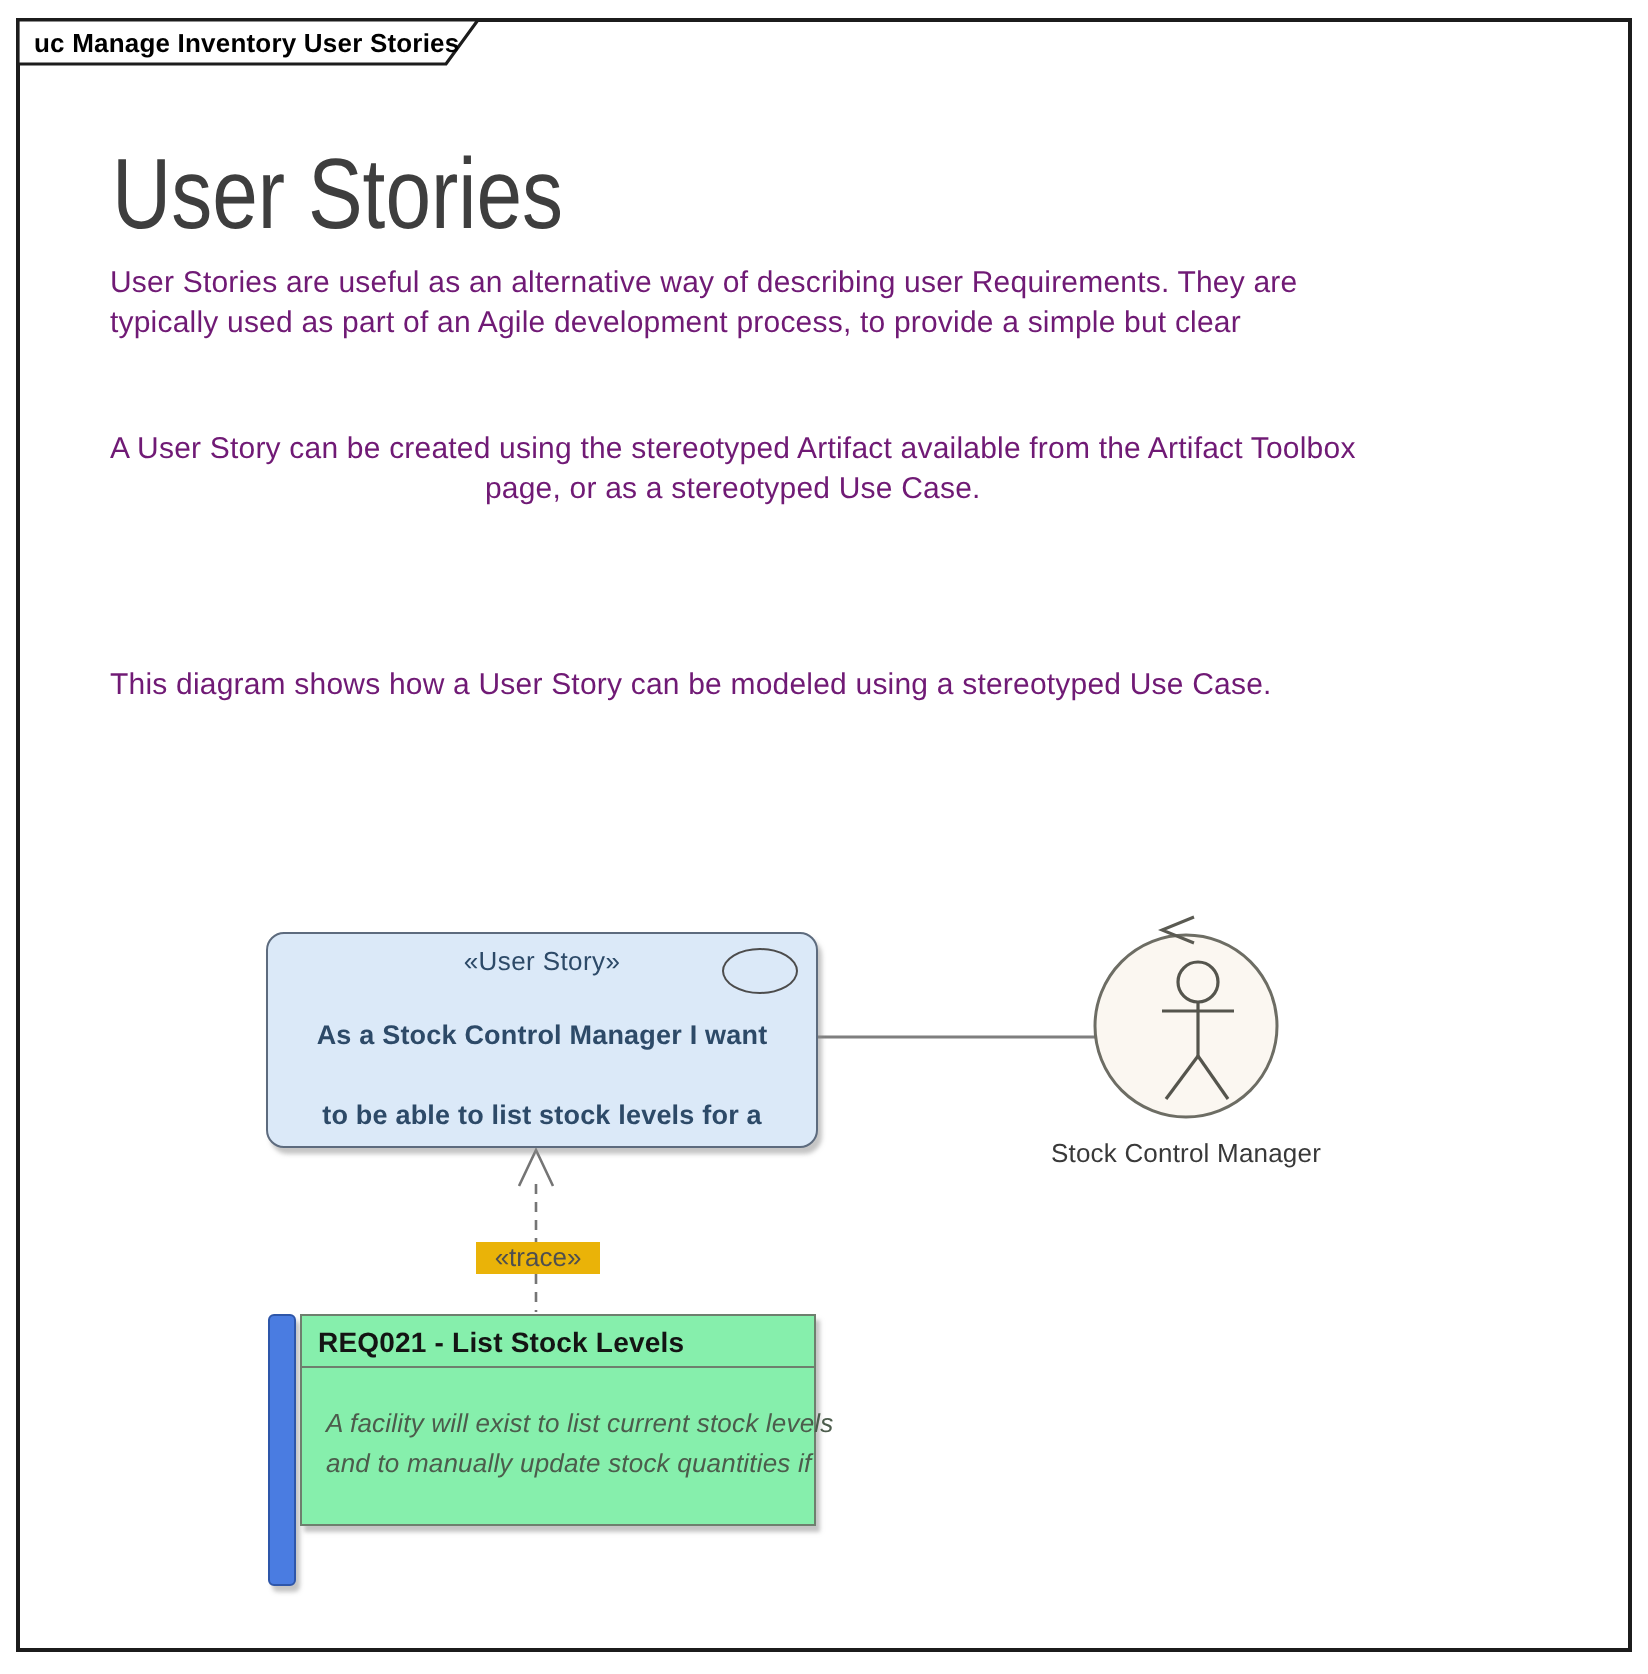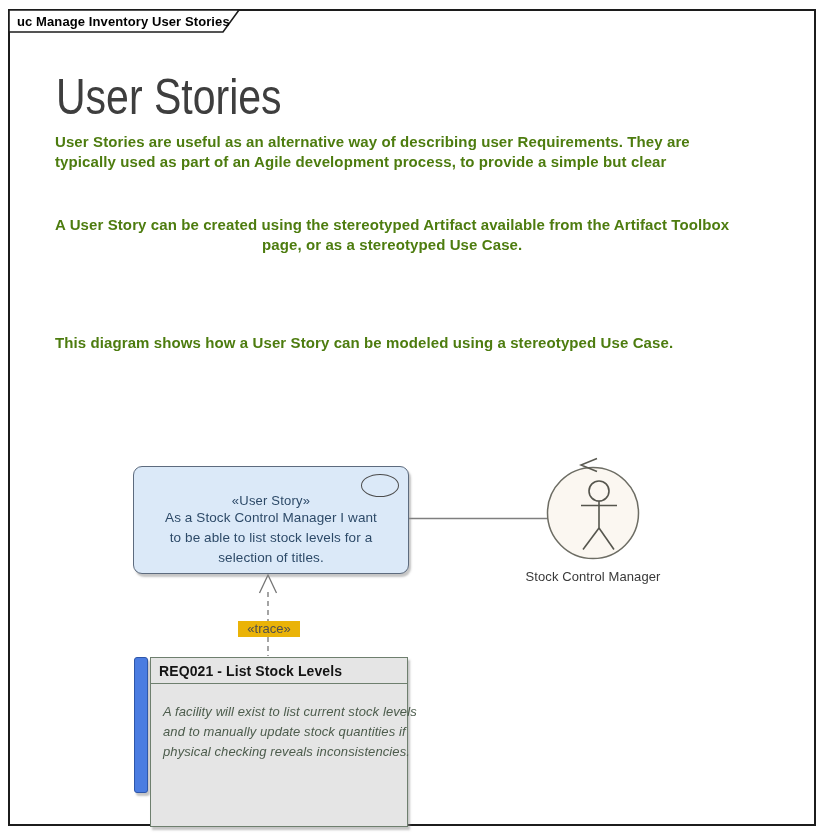--- a/index.html
+++ b/index.html
@@ -7,41 +7,41 @@
   body { font-family:"Liberation Sans", sans-serif; }
   #stage { position:relative; width:824px; height:837px; background:#fff; overflow:hidden; }
 
   
   .frame { position:absolute; left:8px; top:9px; width:808px; height:817px; border:2px solid #1c1c1c; background:#fff; }
   .tab-svg { position:absolute; left:9px; top:10px; }
   .tab-label { position:absolute; left:17px; top:14px; font-size:13px; font-weight:bold; color:#000; letter-spacing:0.1px; white-space:nowrap; }
 
   
   .title { position:absolute; left:56px; top:68px; font-size:50px; font-weight:400; color:#3e3e3e; transform:scaleX(0.82); transform-origin:left top; white-space:nowrap; }
-  .para { position:absolute; left:55px; font-size:15px; line-height:20px; color:#4d7c0f; letter-spacing:0.1px;font-weight:bold; }
+  .para { position:absolute; left:55px; font-size:15px; line-height:20px; color:#701a75; letter-spacing:0.1px; }
   .para-1 { top:132px; }
   .para-2 { top:215px;text-align:center; }
   .para-3 { top:333px; }
   .para div { white-space:nowrap; }
 
   
   .overlay { position:absolute; left:0; top:0; width:824px; height:837px; }
 
   
   .usecase { position:absolute; left:133px; top:466px; width:276px; height:108px; background:#dbe9f8;
              border:1.4px solid #5d6b7e; border-radius:9px; box-shadow:2px 3px 2px rgba(140,140,140,0.5);
-             padding-top:26px; text-align:center; color:#2d4a68; }
+             padding-top:6px; text-align:center; color:#2d4a68; }
   .usecase .stereo { font-size:13px; letter-spacing:0.2px; }
-  .usecase .uc-line { font-size:13.5px; font-weight:normal; line-height:20px; letter-spacing:0.1px; }
+  .usecase .uc-line { font-size:13.5px; font-weight:bold; line-height:20px; letter-spacing:0.1px;margin-top:20px; }
   .uc-ellipse { position:absolute; right:9px; top:7px; width:38px; height:23px; border:1.4px solid #4c4c4c; border-radius:50%; background:transparent; }
 
   
   .req-bar { position:absolute; left:134px; top:657px; width:14px; height:136px; background:#4a7ce1;
              border:1px solid #2e56a9; border-radius:3px; box-shadow:2px 3px 2px rgba(140,140,140,0.5); }
-  .req-box { position:absolute; left:150px; top:657px; width:258px; height:170px; background:#e5e5e5;
+  .req-box { position:absolute; left:150px; top:657px; width:258px; height:106px; background:#86efac;
              border:1.3px solid #6e7f6e; box-shadow:2px 3px 2px rgba(140,140,140,0.5); }
   .req-head { padding:5px 8px 4px 8px; font-size:14px; font-weight:bold; color:#141414; border-bottom:1.3px solid #6e7f6e; letter-spacing:0.1px; white-space:nowrap; }
   .req-body { padding:18px 10px 0 12px; font-size:13px; line-height:20px; color:#4c5c4c; letter-spacing:0.1px;font-style:italic; }
   .req-body div { white-space:nowrap; }
 
   
   .trace-label { position:absolute; left:238px; top:621px; width:62px; text-align:center; font-size:13px; color:#4f4f4f; background:#eab308; line-height:16px; }
   .actor-label { position:absolute; left:513px; top:569px; width:160px; text-align:center; font-size:13px; color:#393939; letter-spacing:0.1px; }
 </style>
 </head>
@@ -91,31 +91,29 @@
         <line x1="599" y1="528" x2="583" y2="549.5"></line>
         <line x1="599" y1="528" x2="614" y2="549.5"></line>
       </g>
     </g>
   </svg>
 
   <div class="usecase">
     <div class="stereo">«User Story»</div>
     <div class="uc-line">As a Stock Control Manager I want</div>
     <div class="uc-line">to be able to list stock levels for a</div>
-    <div class="uc-line">selection of titles.</div>
     <div class="uc-ellipse"></div>
   </div>
 
   <div class="trace-label">«trace»</div>
 
   <div class="actor-label">Stock Control Manager</div>
 
   <div class="req-bar"></div>
   <div class="req-box">
     <div class="req-head">REQ021 - List Stock Levels</div>
     <div class="req-body">
       <div>A facility will exist to list current stock levels</div>
       <div>and to manually update stock quantities if</div>
-      <div>physical checking reveals inconsistencies.</div>
     </div>
   </div>
 
 </div>
 
 </body></html>

